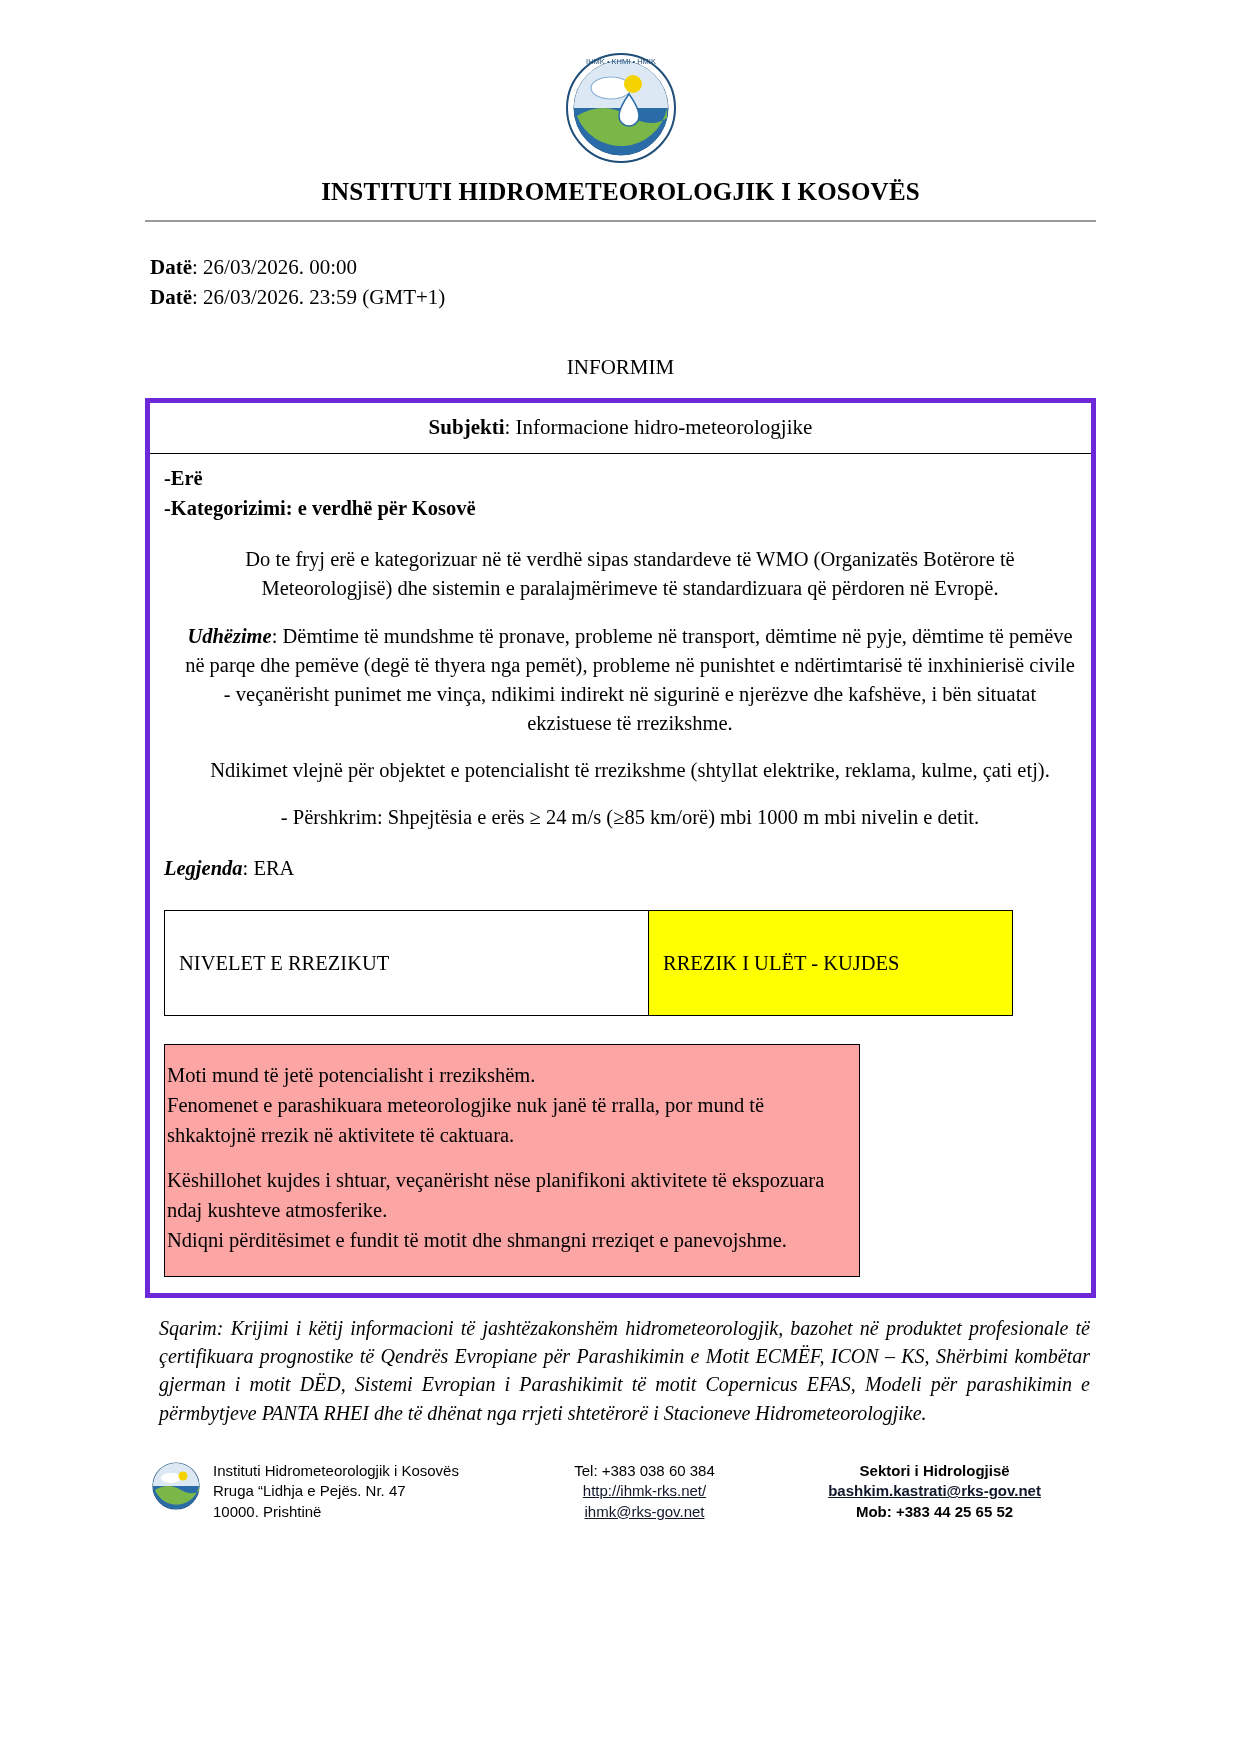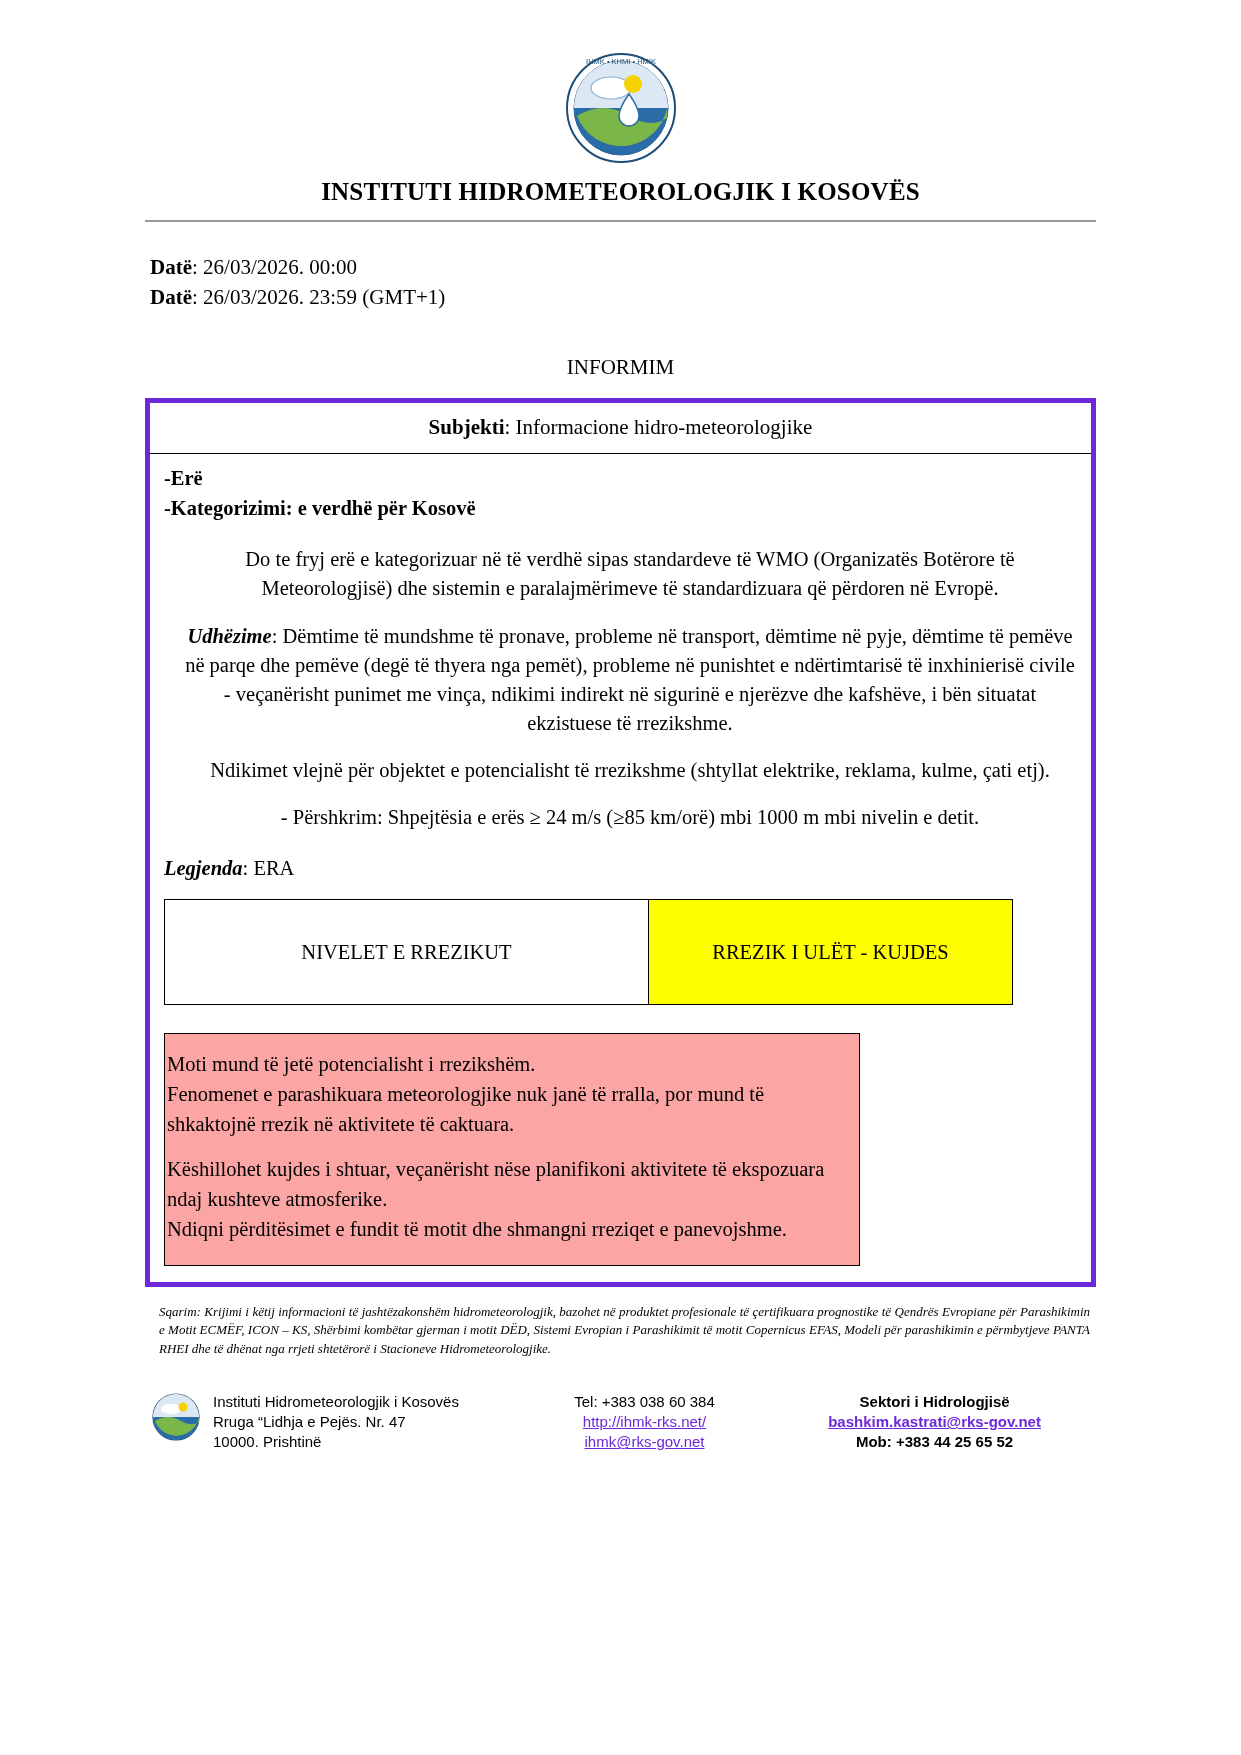--- a/index.html
+++ b/index.html
@@ -94,25 +94,24 @@
   .para.first { margin-top: 22px; }
   .it { font-style: italic; font-weight: bold; }
   .legend-label {
     margin-top: 22px;
     font-size: 20.5px;
   }
   .legend-label i { font-style: italic; font-weight: bold; }
 
   
   .legend-table {
-    margin-top: 16px;
+    margin-top: 27px;
     width: 790px;
     border-collapse: collapse;
     table-layout: fixed;
-    text-align: center;
   }
   .legend-table td {
     border: 1px solid #000;
     height: 92px;
     vertical-align: middle;
     font-size: 20.5px;
     padding: 6px 14px;
   }
   .legend-table td.level { width: 455px; }
   .legend-table td.risk {
@@ -130,21 +129,21 @@
     padding: 16px 18px 20px 2px;
     font-size: 20.5px;
     line-height: 1.45;
   }
   .advisory .gap { height: 16px; }
 
   
   .footnote {
     margin-top: 16px;
     font-style: italic;
-    font-size: 13px;
+    font-size: 20px;
     line-height: 1.42;
     text-align: justify;
     padding: 0 6px 0 14px;
   }
 
   
   .footer {
     margin-top: 34px;
     display: flex;
     align-items: flex-start;
@@ -156,21 +155,21 @@
     width: 62px;
     height: 50px;
     flex: 0 0 62px;
     margin-right: 6px;
   }
   .footer-col { padding-right: 20px; }
   .footer-col.c1 { width: 330px; }
   .footer-col.c2 { width: 300px; text-align: center; }
   .footer-col.c3 { width: 330px; text-align: center; font-weight: bold; }
   .footer-col a, .link {
-    color: #6d28d9;
+    color: #0f172a;
     text-decoration: underline;
   }
 </style>
 </head>
 <body>
 
 <div class="page">
 
   <div class="logo-wrap">
     <div class="logo">

